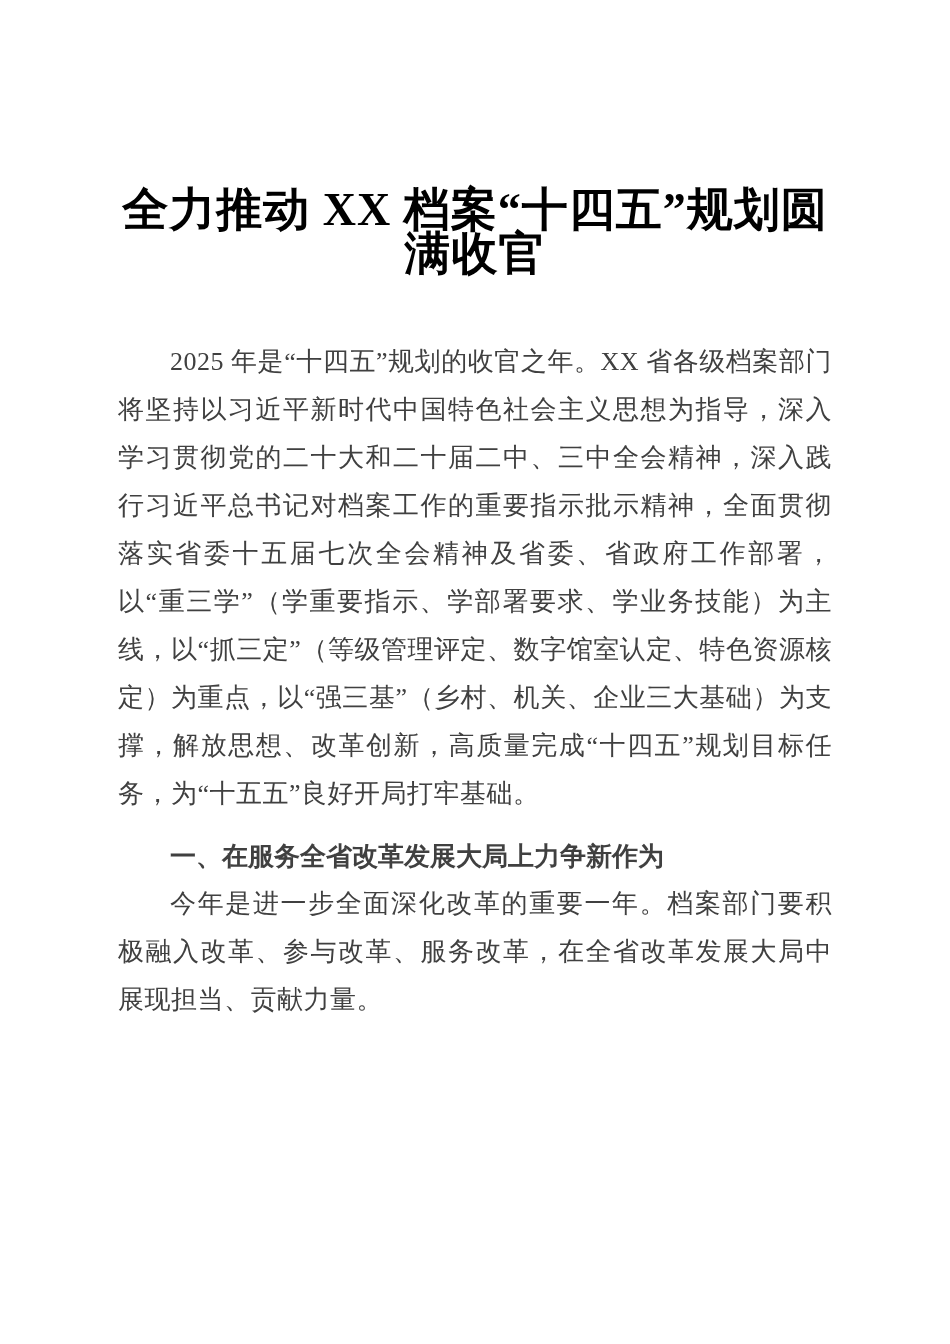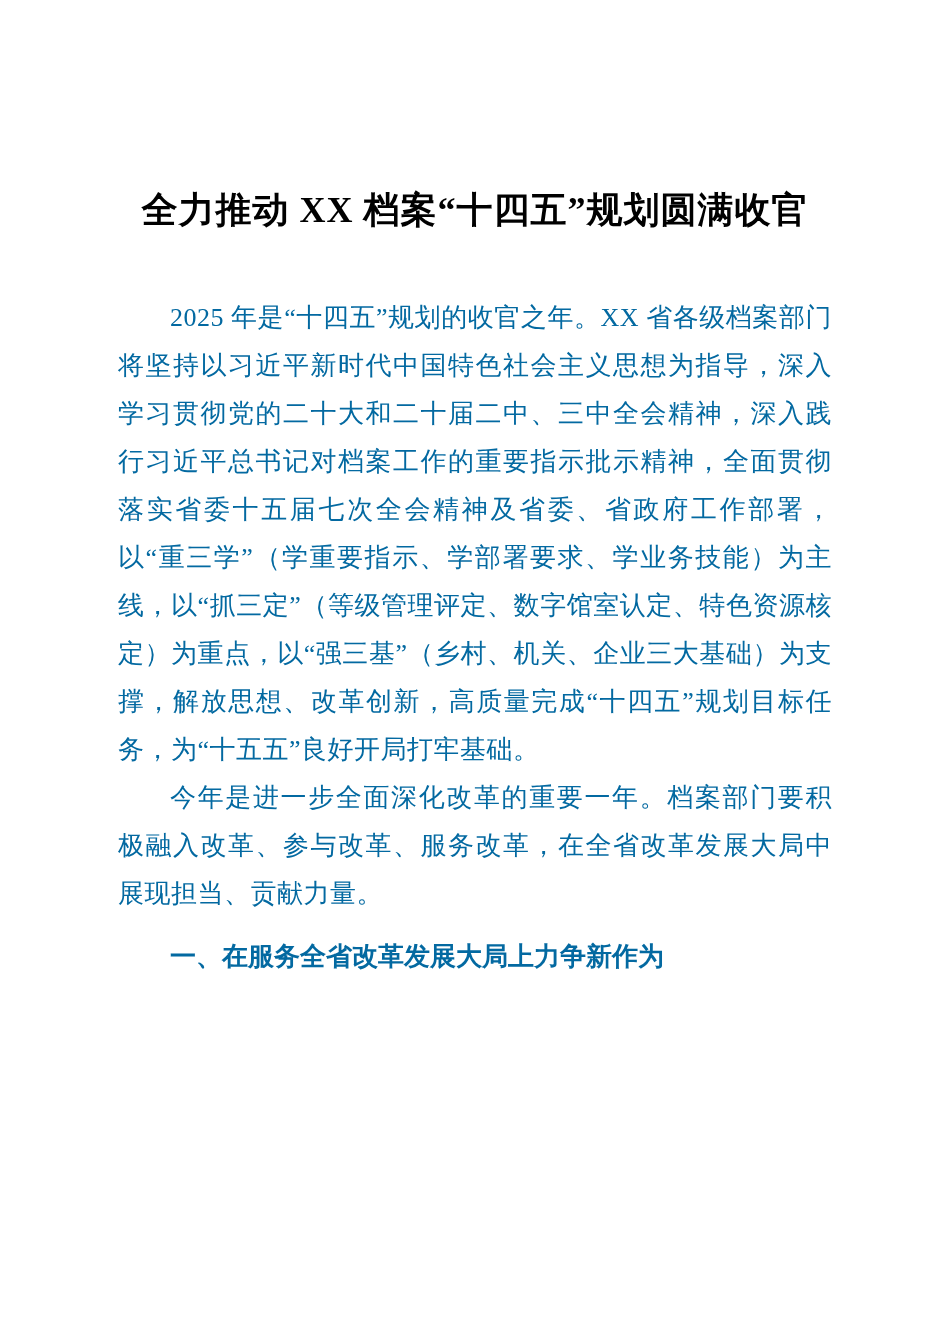--- a/index.html
+++ b/index.html
@@ -13,58 +13,58 @@
     height: 1344px;
     background: #ffffff;
     box-sizing: border-box;
     padding: 188px 118px 0 118px;
     overflow: hidden;
     color: #000000;
   }
   .doc-title {
     font-family: "Liberation Serif", "DejaVu Serif", serif;
     font-weight: bold;
-    font-size: 36px;
+    font-size: 46px;
     line-height: 44px;
     text-align: center;
     letter-spacing: 1px;
     margin: 0;
     color: #000000;
   }
   .content {
     margin-top: 62px;
   }
   .para {
     font-family: "Liberation Serif", "DejaVu Serif", serif;
     font-size: 26px;
     line-height: 48px;
     text-align: justify;
     text-justify: inter-ideograph;
     text-indent: 2em;
     letter-spacing: 0.5px;
     margin: 0;
-    color: #0369a1;
+    color: #404040;
   }
   .para.heading {
     font-family: "Liberation Sans", "DejaVu Sans", sans-serif;
     font-weight: bold;
     letter-spacing: 0;
     margin-top: 14px;
   }
   .para.spaced {
     margin-top: 6px;
   }
 </style>
 </head>
 <body>
 
 <div class="page">
   <h1 class="doc-title">全力推动 XX 档案“十四五”规划圆满收官</h1>
 
   <div class="content">
     <p class="para">2025 年是“十四五”规划的收官之年。XX 省各级档案部门将坚持以习近平新时代中国特色社会主义思想为指导，深入学习贯彻党的二十大和二十届二中、三中全会精神，深入践行习近平总书记对档案工作的重要指示批示精神，全面贯彻落实省委十五届七次全会精神及省委、省政府工作部署，以“重三学”（学重要指示、学部署要求、学业务技能）为主线，以“抓三定”（等级管理评定、数字馆室认定、特色资源核定）为重点，以“强三基”（乡村、机关、企业三大基础）为支撑，解放思想、改革创新，高质量完成“十四五”规划目标任务，为“十五五”良好开局打牢基础。</p>
 
+    <p class="para heading">一、在服务全省改革发展大局上力争新作为</p>
+
     <p class="para">今年是进一步全面深化改革的重要一年。档案部门要积极融入改革、参与改革、服务改革，在全省改革发展大局中展现担当、贡献力量。</p>
-
-    <p class="para heading">一、在服务全省改革发展大局上力争新作为</p>
 
   </div>
 </div>
 
 </body></html>

